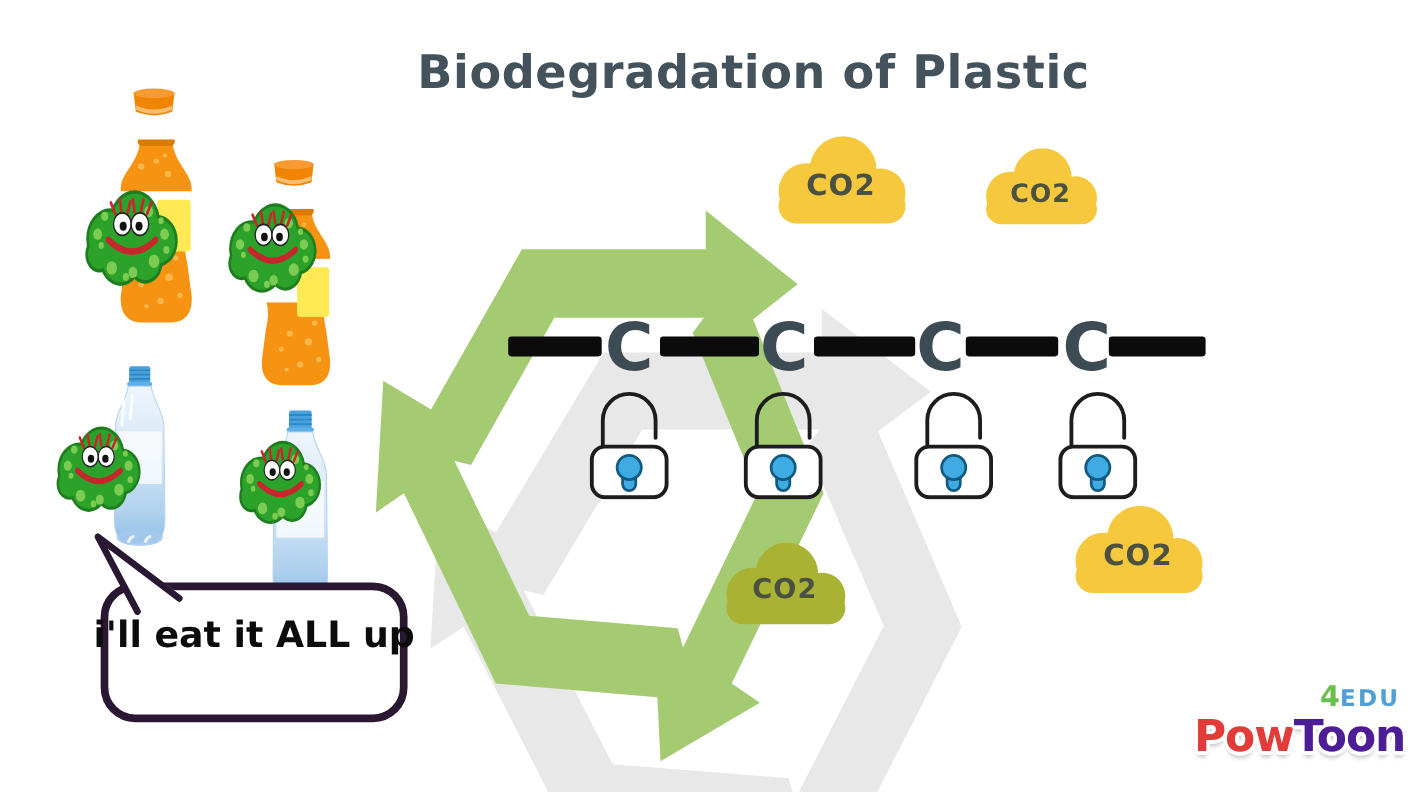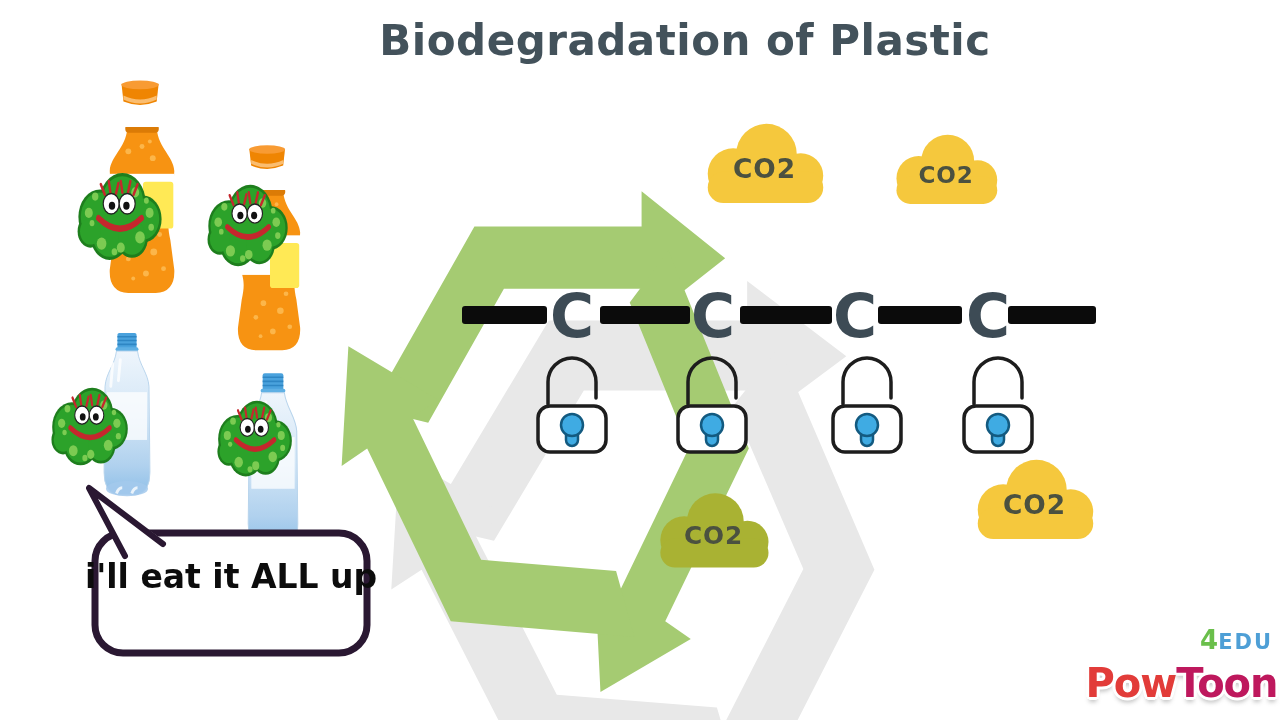--- a/index.html
+++ b/index.html
@@ -1,43 +1,43 @@
 <!DOCTYPE html>
 <html><head>
 <meta charset="utf-8">
 <style>
   html,body{margin:0;padding:0;background:#fff;}
   .stage{position:relative;width:1280px;height:720px;overflow:hidden;background:#ffffff;
          font-family:"DejaVu Sans", "Liberation Sans", sans-serif;}
   .abs{position:absolute;}
   
-  .page-title{left:90px;top:16px;width:1190px;text-align:center;
+  .page-title{left:90px;top:41px;width:1190px;text-align:center;
               font-size:42px;font-weight:700;color:#43525b;letter-spacing:.5px;}
   
   .recycle-shadow{fill:#e8e8e8;}
   .recycle-green{fill:#a5cb72;}
   
   .bond{background:#0b0b0b;height:18px;border-radius:3px;}
   .atom{width:44px;text-align:center;font-size:60px;line-height:60px;
         font-weight:700;color:#3d4b55;}
   
   .co2-text{font-size:27px;font-weight:700;fill:#4b5140;letter-spacing:1px;}
   
   .bubble-text{font-size:33px;font-weight:700;fill:#0c0c0c;}
   
   .logo{width:195px;text-align:center;}
-  .logo-badge{text-align:right;padding-right:6px;line-height:32px;}
+  .logo-badge{text-align:right;padding-right:6px;line-height:20px;}
   .badge-4{color:#6abf4b;font-size:26px;font-weight:700;}
   .badge-edu{color:#4e9fd6;font-size:21px;font-weight:700;letter-spacing:2px;}
   .logo-word{font-size:40px;font-weight:700;letter-spacing:-1px;line-height:46px;
      text-shadow:-2px -2px 0 #fff,2px -2px 0 #fff,-2px 2px 0 #fff,2px 2px 0 #fff,
                  0 -3px 0 #fff,0 3px 0 #fff,-3px 0 0 #fff,3px 0 0 #fff,
                  0 5px 4px rgba(120,120,120,.45);}
   .pow{color:#e23c39;text-align:center;}
-  .toon{color:#be185d;}
+  .toon{color:#4c1d95;}
 </style>
 </head>
 <body>
 
 <div class="stage">
 
   <svg width="0" height="0" style="position:absolute" aria-hidden="true">
     <defs>
       <g id="recycle-shape">
         <path d="M -190,-20 L -85,-175 L 85,-175 L 85,-205 L 170,-148 L 85,-92 L 85,-122 L -55,-122 L -132,-8 Z"></path>

